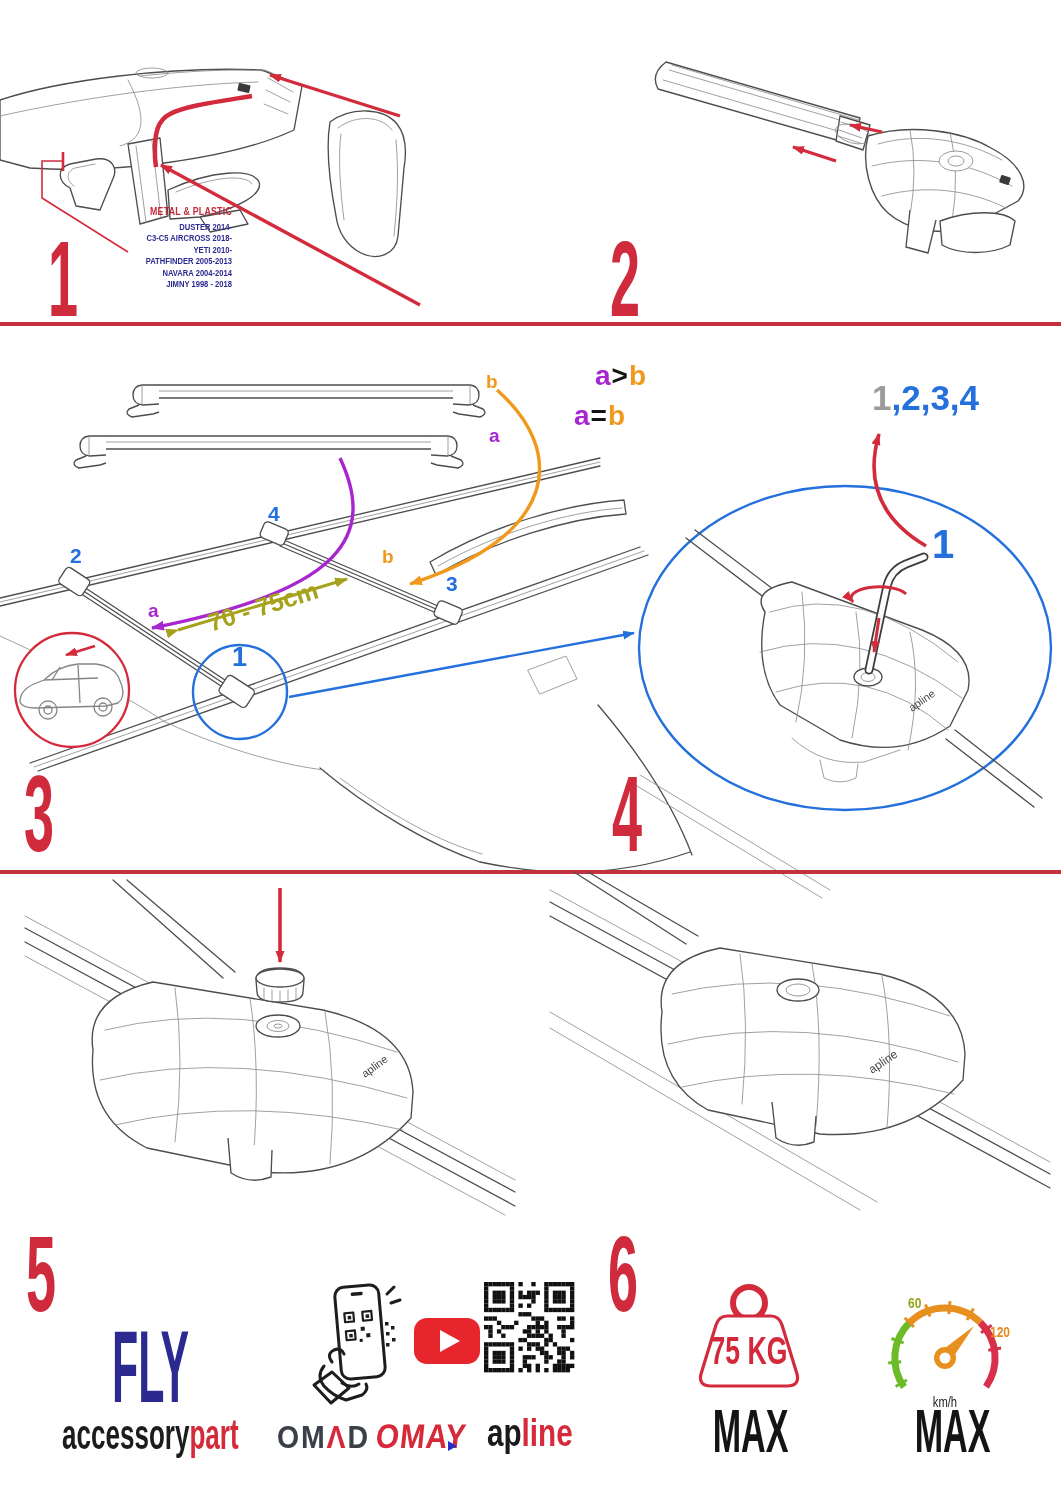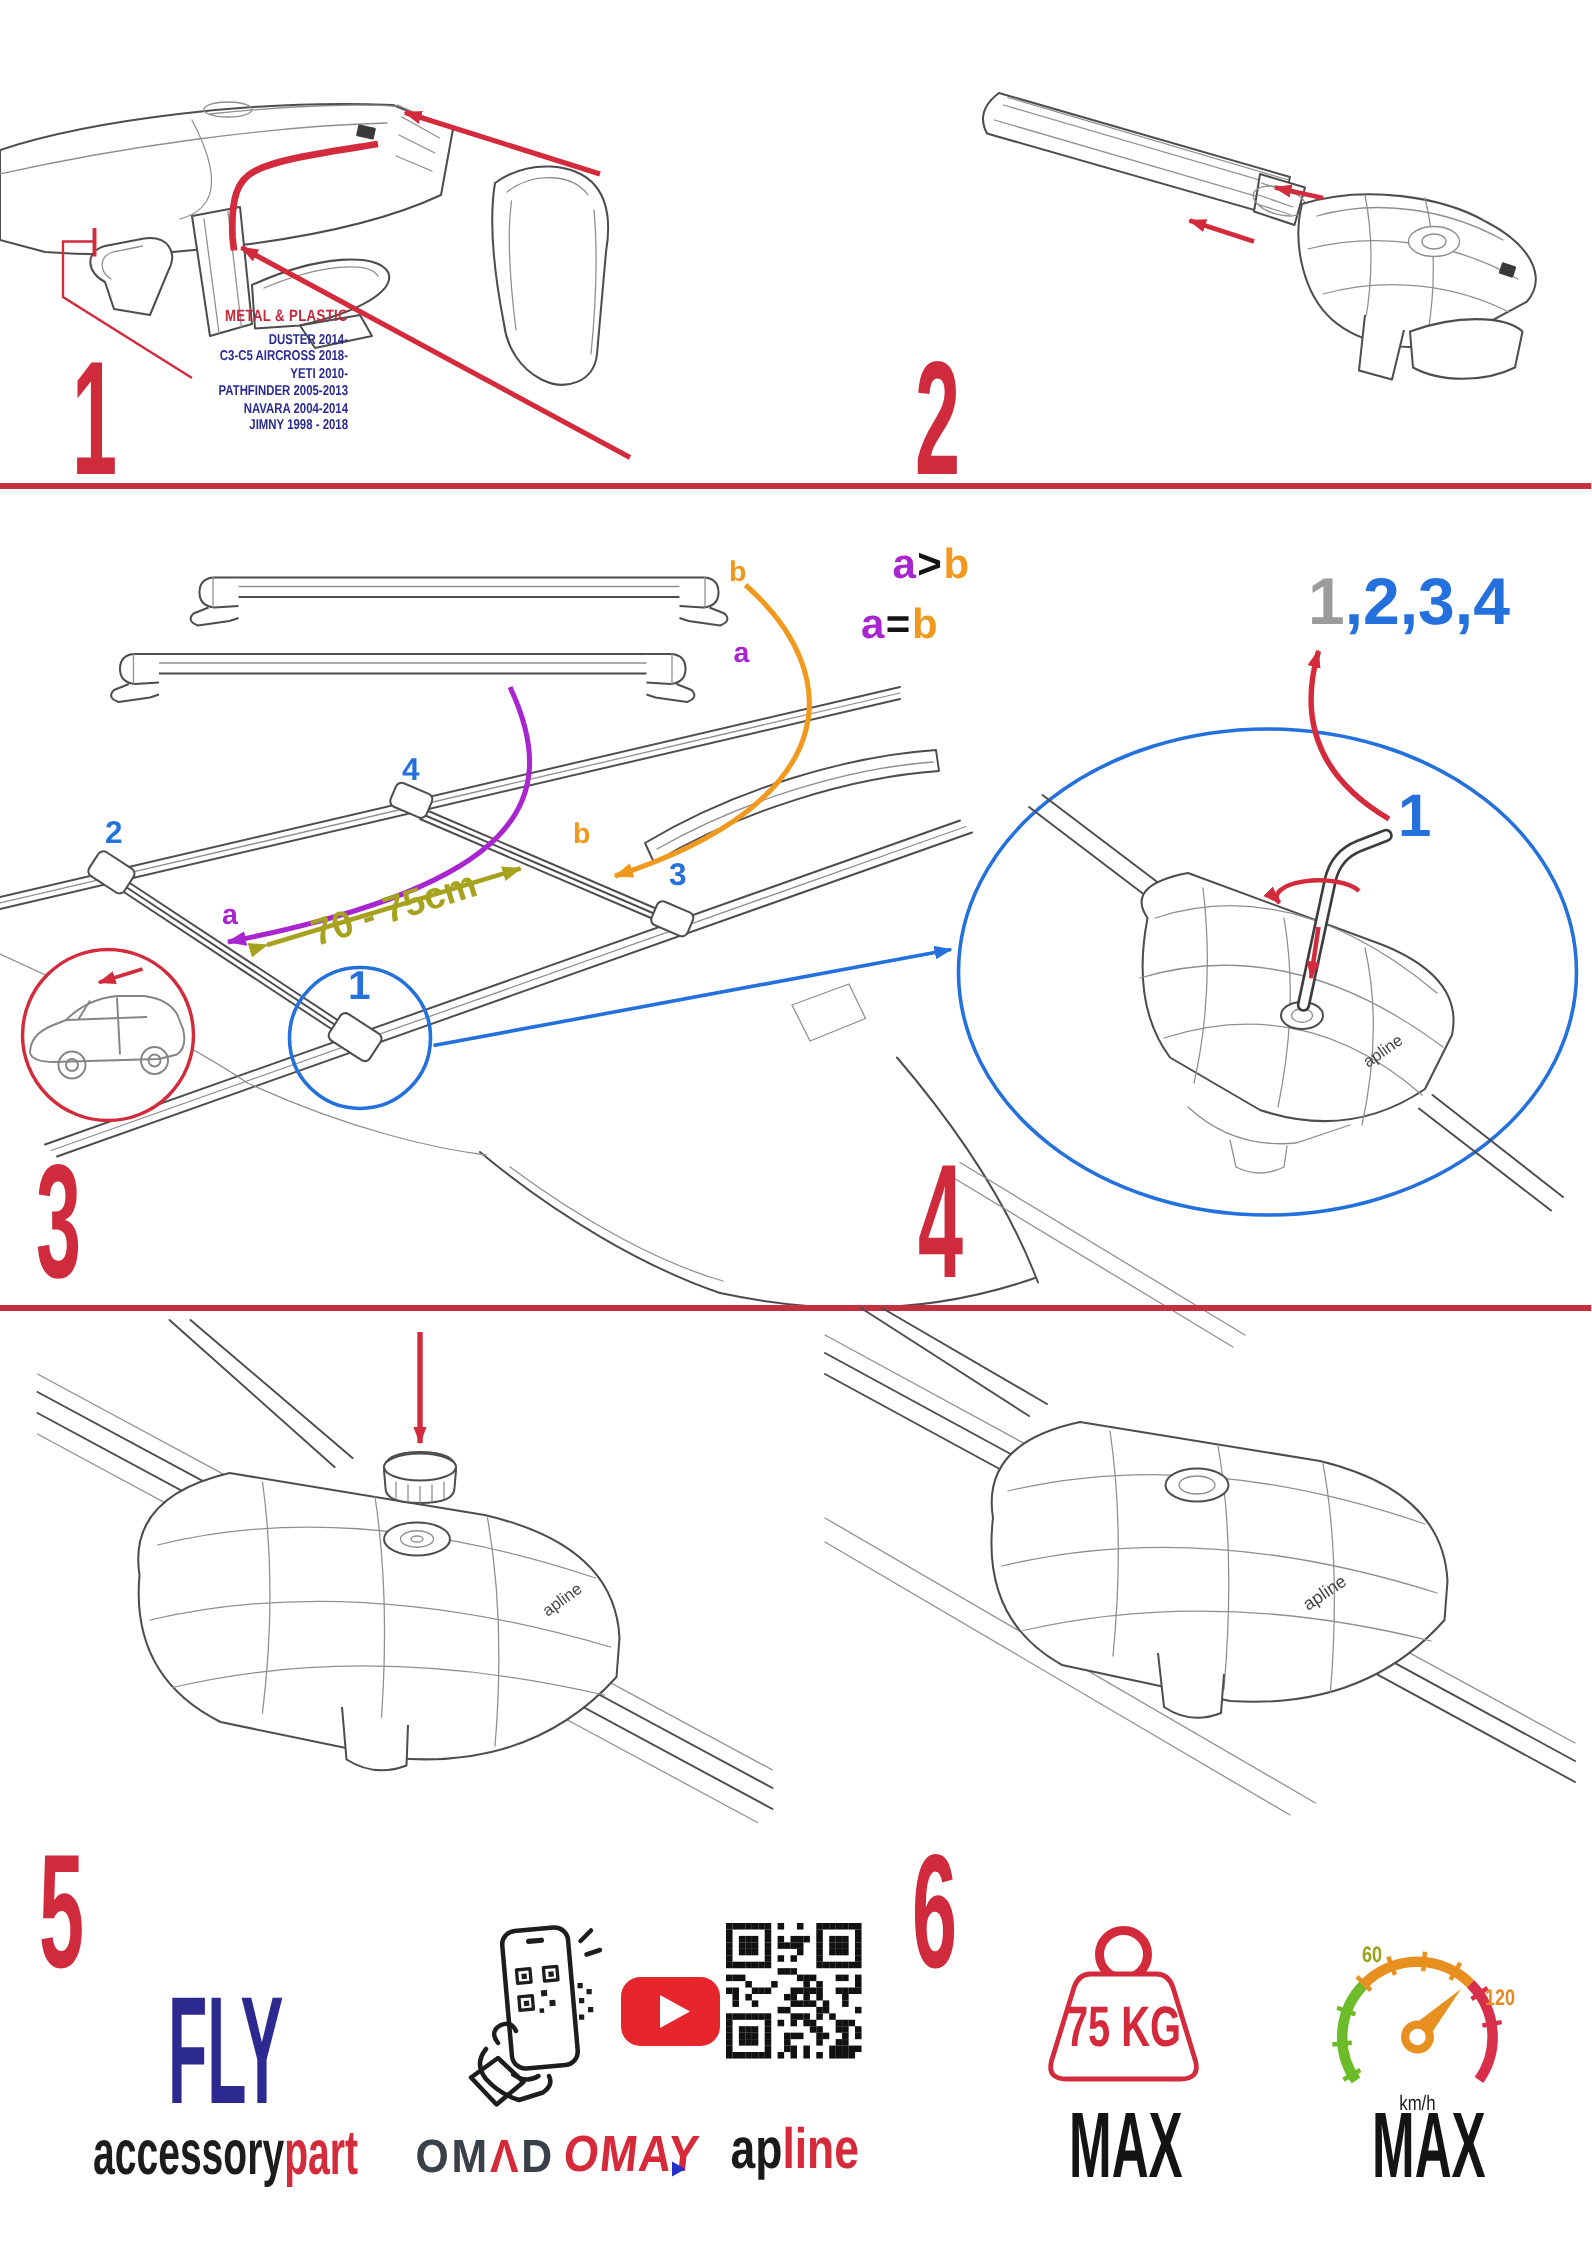--- a/index.html
+++ b/index.html
@@ -18,21 +18,21 @@
   .modelblock{position:absolute;left:80px;top:206px;width:152px;text-align:right;
               transform:scaleX(0.8);transform-origin:100% 0;line-height:11.5px;}
   .modeltitle{color:#c4293a;font-weight:700;font-size:11px;margin-bottom:3px;letter-spacing:0.3px;}
   .modelline{color:#2c2a90;font-weight:700;font-size:9.5px;}
   .rule{position:absolute;font-size:28px;font-weight:700;letter-spacing:1px;margin-left:18px;}
   .rule .pa{color:#a825cf;} .rule .op{color:#141414;} .rule .pb{color:#f0991d;}
   .lab-or{position:absolute;color:#f0991d;font-weight:700;font-size:19px;}
   .lab-pu{position:absolute;color:#a825cf;font-weight:700;font-size:19px;}
   .dist{position:absolute;left:185px;top:592px;width:156px;text-align:center;
         color:#a6a21e;font-weight:600;font-size:25px;transform:rotate(-17.5deg);}
-  .seq{position:absolute;left:872px;top:380px;font-size:44px;font-weight:700;line-height:1;}
+  .seq{position:absolute;left:872px;top:380px;font-size:35px;font-weight:700;line-height:1;}
   .seq .g1{color:#9b9b9b;} .seq .rest{color:#2470dd;}
   .fly{position:absolute;left:112px;top:1326px;font-size:102px;font-weight:700;line-height:0.82;
        color:#2c2a90;transform:scaleX(0.42);transform-origin:0 0;}
   .accpart{position:absolute;left:62px;top:1414px;font-size:42px;font-weight:700;line-height:1;
            transform:scaleX(0.62);transform-origin:0 0;color:#1c1c1c;}
   .accpart .pr{color:#d32b3a;}
   .omad{position:absolute;left:277px;top:1420px;font-size:31px;font-weight:600;letter-spacing:2px;
         color:#3b4048;transform:scaleX(0.92);transform-origin:0 0;}
   .omad .la{color:#d6293a;}
   .omay{position:absolute;left:378px;top:1417px;font-size:34px;font-weight:800;color:#d6293a;

